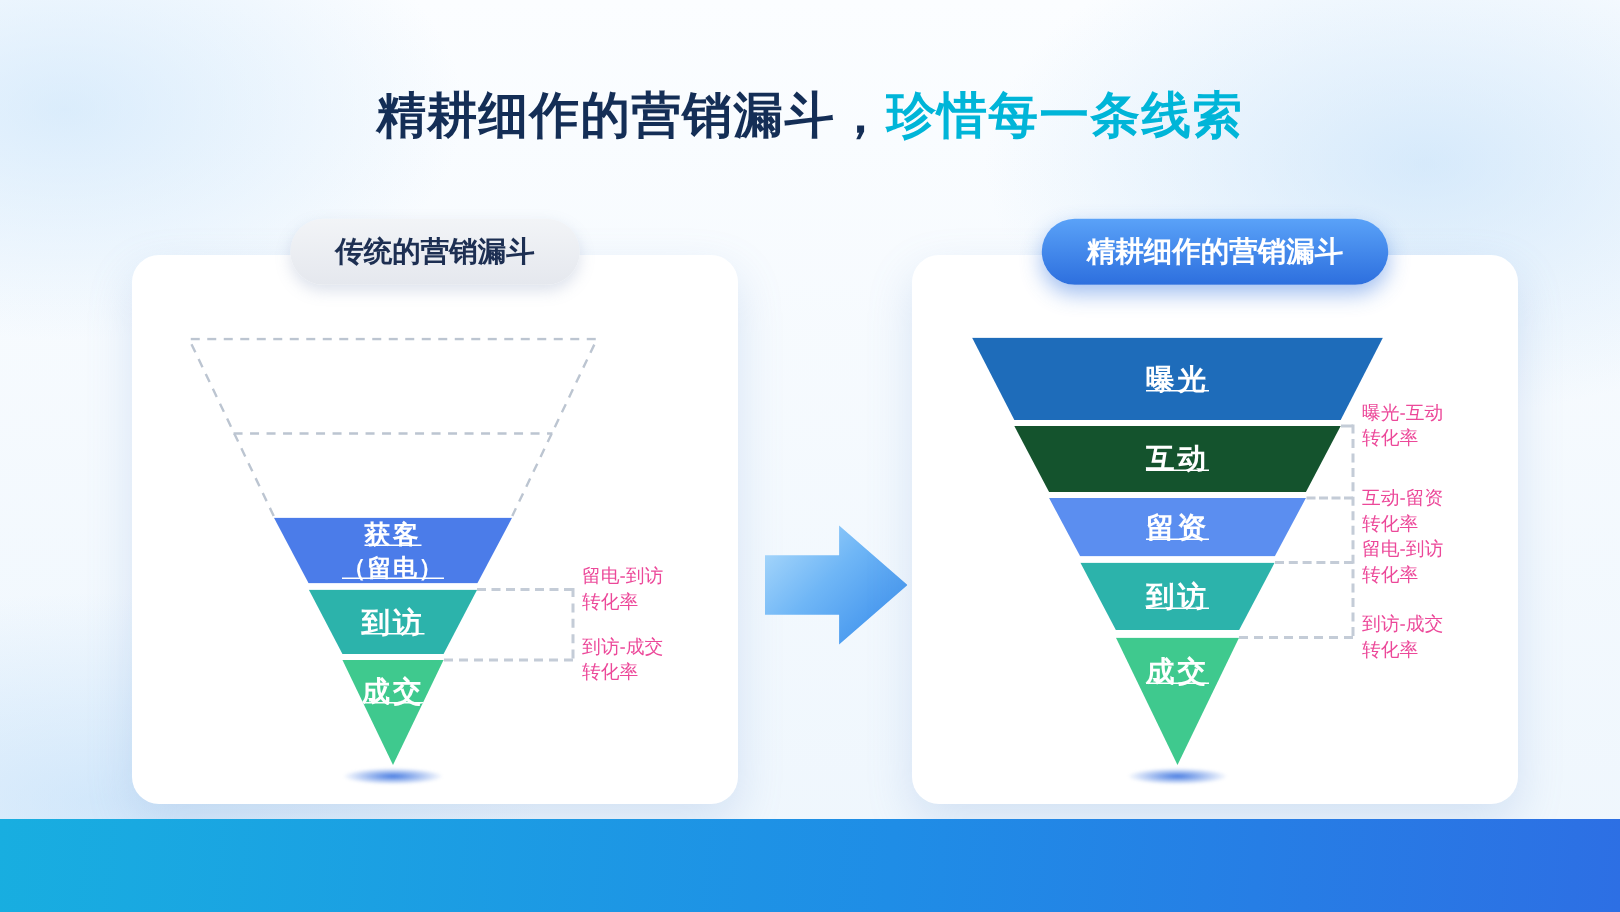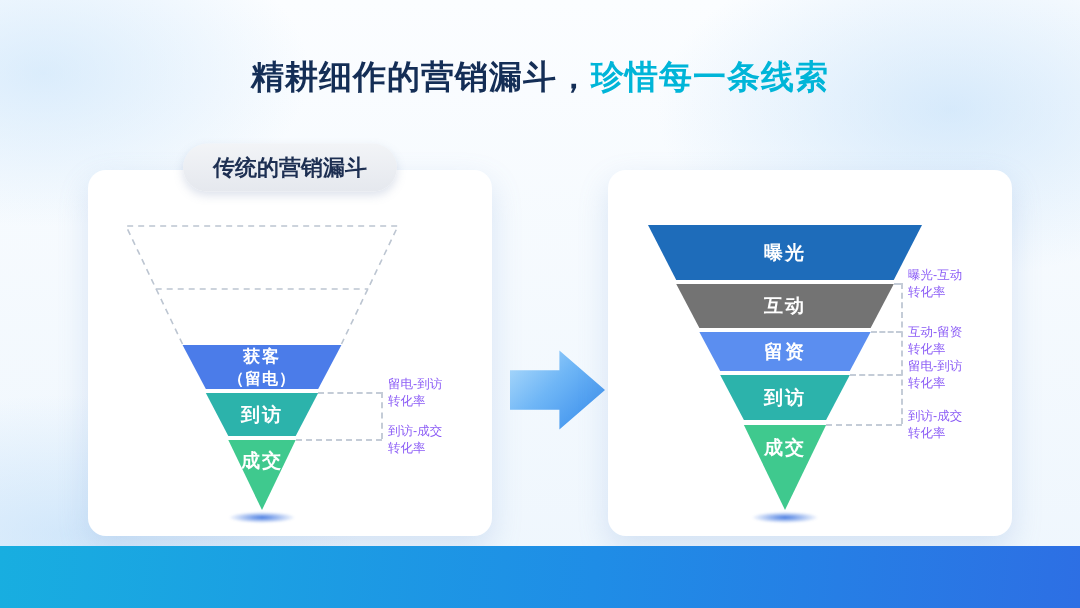--- a/index.html
+++ b/index.html
@@ -40,21 +40,21 @@
   .card.left  { left: 88px; }
   .card.right { left: 608px; }
 
   .badge {
     position: absolute;
     top: 0; left: 50%;
     transform: translate(-50%, -55%);
     white-space: nowrap;
     padding: 9px 30px;
     border-radius: 999px;
-    font-size: 22px;
+    font-size: 19px;
     font-weight: bold;
     z-index: 3;
   }
   .badge.gray {
     background: linear-gradient(180deg, #f2f4f7, #e5e8ee);
     color: #1d2f52;
     box-shadow: 0 4px 10px rgba(120,140,180,0.25);
   }
   .badge.blue {
     background: linear-gradient(180deg, #5aa2f8, #2d6fde);
@@ -75,20 +75,21 @@
     position: absolute;
     left: 0; width: 100%;
     display: flex;
     align-items: center;
     justify-content: center;
     flex-direction: column;
     color: #fff;
     font-weight: bold;
     font-size: 19px;
     letter-spacing: 2px;
+    text-decoration: underline;
   }
   
   .r-s1 { top: 0;     height: 55px; clip-path: polygon(0% 0%, 100% 0%, 89.7% 100%, 10.3% 100%); }
   .r-s2 { top: 59px;  height: 44px; clip-path: polygon(10.3% 0%, 89.7% 0%, 81.25% 100%, 18.75% 100%); }
   .r-s3 { top: 107px; height: 39px; clip-path: polygon(18.75% 0%, 81.25% 0%, 73.65% 100%, 26.35% 100%); }
   .r-s4 { top: 150px; height: 45px; clip-path: polygon(26.35% 0%, 73.65% 0%, 65% 100%, 35% 100%); }
   .r-s5 { top: 200px; height: 85px; clip-path: polygon(35% 0%, 65% 0%, 50% 100%); justify-content: flex-start; padding-top: 10px; }
   
   .l-s1 { top: 120px; height: 44px; clip-path: polygon(21% 0%, 79% 0%, 70.5% 100%, 29.5% 100%); }
   .l-s2 { top: 168px; height: 43px; clip-path: polygon(29.5% 0%, 70.5% 0%, 62.3% 100%, 37.7% 100%); }
@@ -117,21 +118,21 @@
     position: absolute;
     border-left: 2px dashed #c4ccd7;
     width: 0;
   }
   .ann-text {
     position: absolute;
     left: 300px;
     width: 92px;
     font-size: 12.5px;
     line-height: 1.32;
-    color: #8b5cf6;
+    color: #ec4899;
   }
 
   .arrow {
     position: absolute;
     left: 510px; top: 345px;
     width: 95px; height: 90px;
     background: linear-gradient(135deg, #b7e0fc 0%, #6fb6f6 45%, #2f86ea 100%);
     clip-path: polygon(0% 28%, 52% 28%, 52% 6%, 100% 50%, 52% 94%, 52% 72%, 0% 72%);
   }
 
@@ -183,26 +184,27 @@
     </div>
     <div class="ann-text" style="top:253px;">
       <div>到访-成交</div>
       <div>转化率</div>
     </div>
   </div>
 
   <div class="arrow"></div>
 
   <div class="card right">
+    <div class="badge blue">精耕细作的营销漏斗</div>
 
     <div class="funnel fr">
       <div class="seg r-s1" style="background: rgb(30, 108, 186);">
         <span>曝光</span>
       </div>
-      <div class="seg r-s2" style="background: #737373;">
+      <div class="seg r-s2" style="background: #14532d;">
         <span>互动</span>
       </div>
       <div class="seg r-s3" style="background: rgb(91, 142, 240);">
         <span>留资</span>
       </div>
       <div class="seg r-s4" style="background: rgb(44, 179, 171);">
         <span>到访</span>
       </div>
       <div class="seg r-s5" style="background: rgb(63, 201, 142);">
         <span>成交</span>

